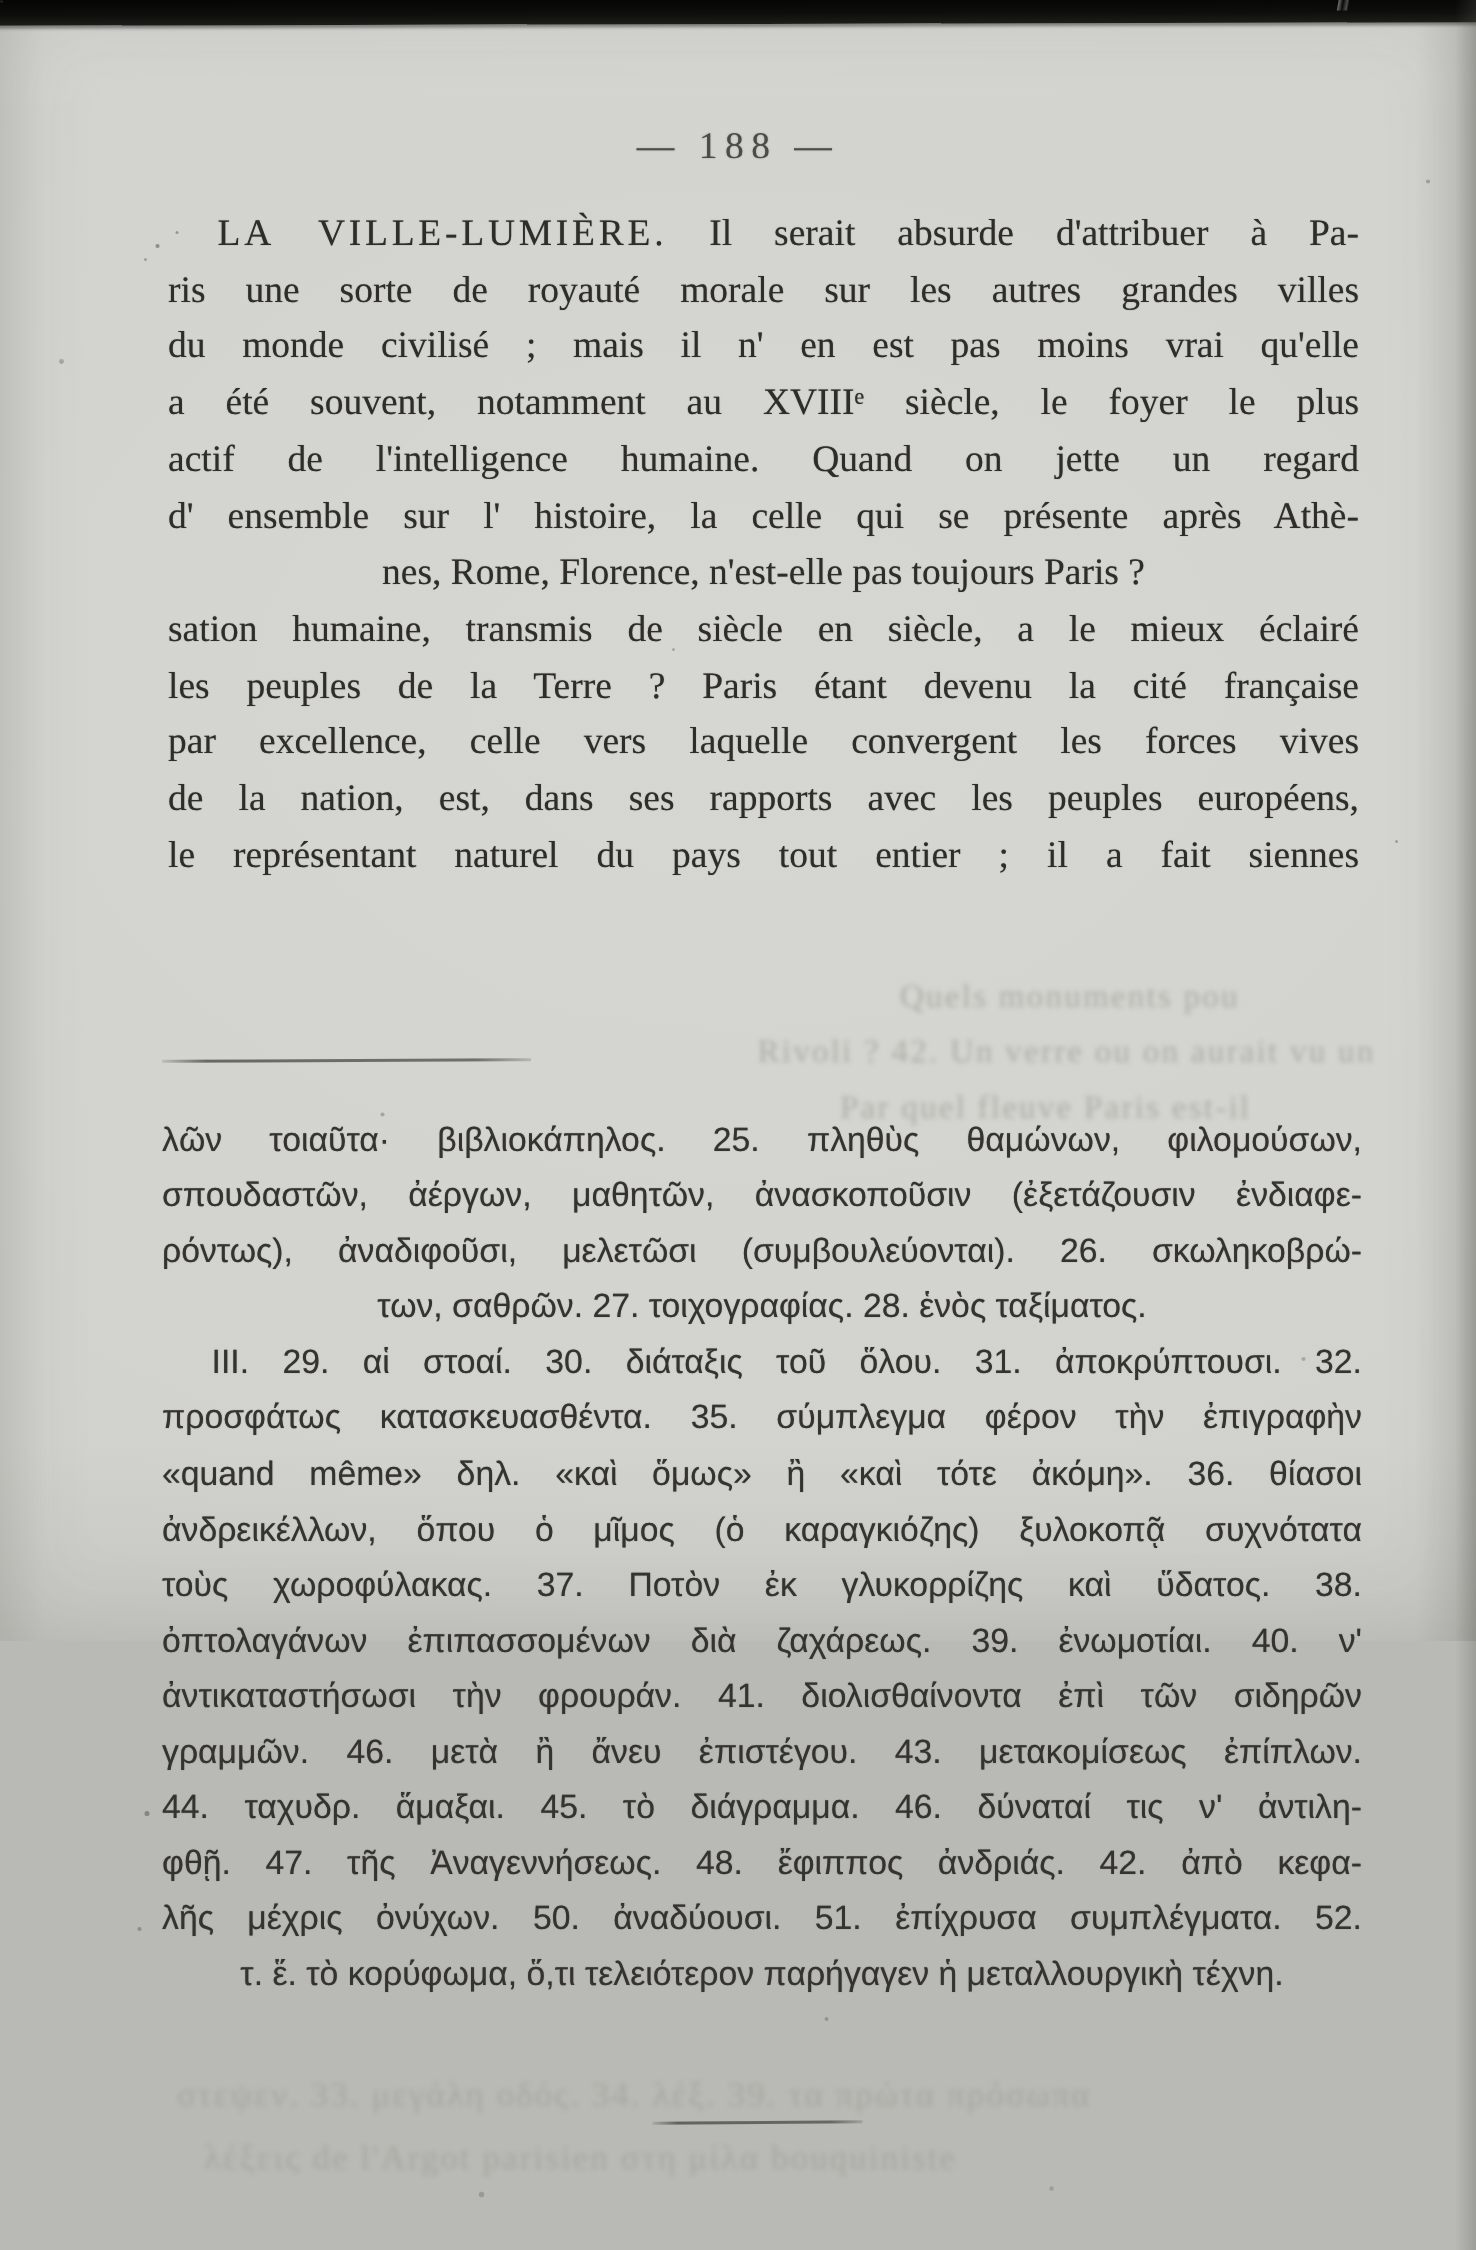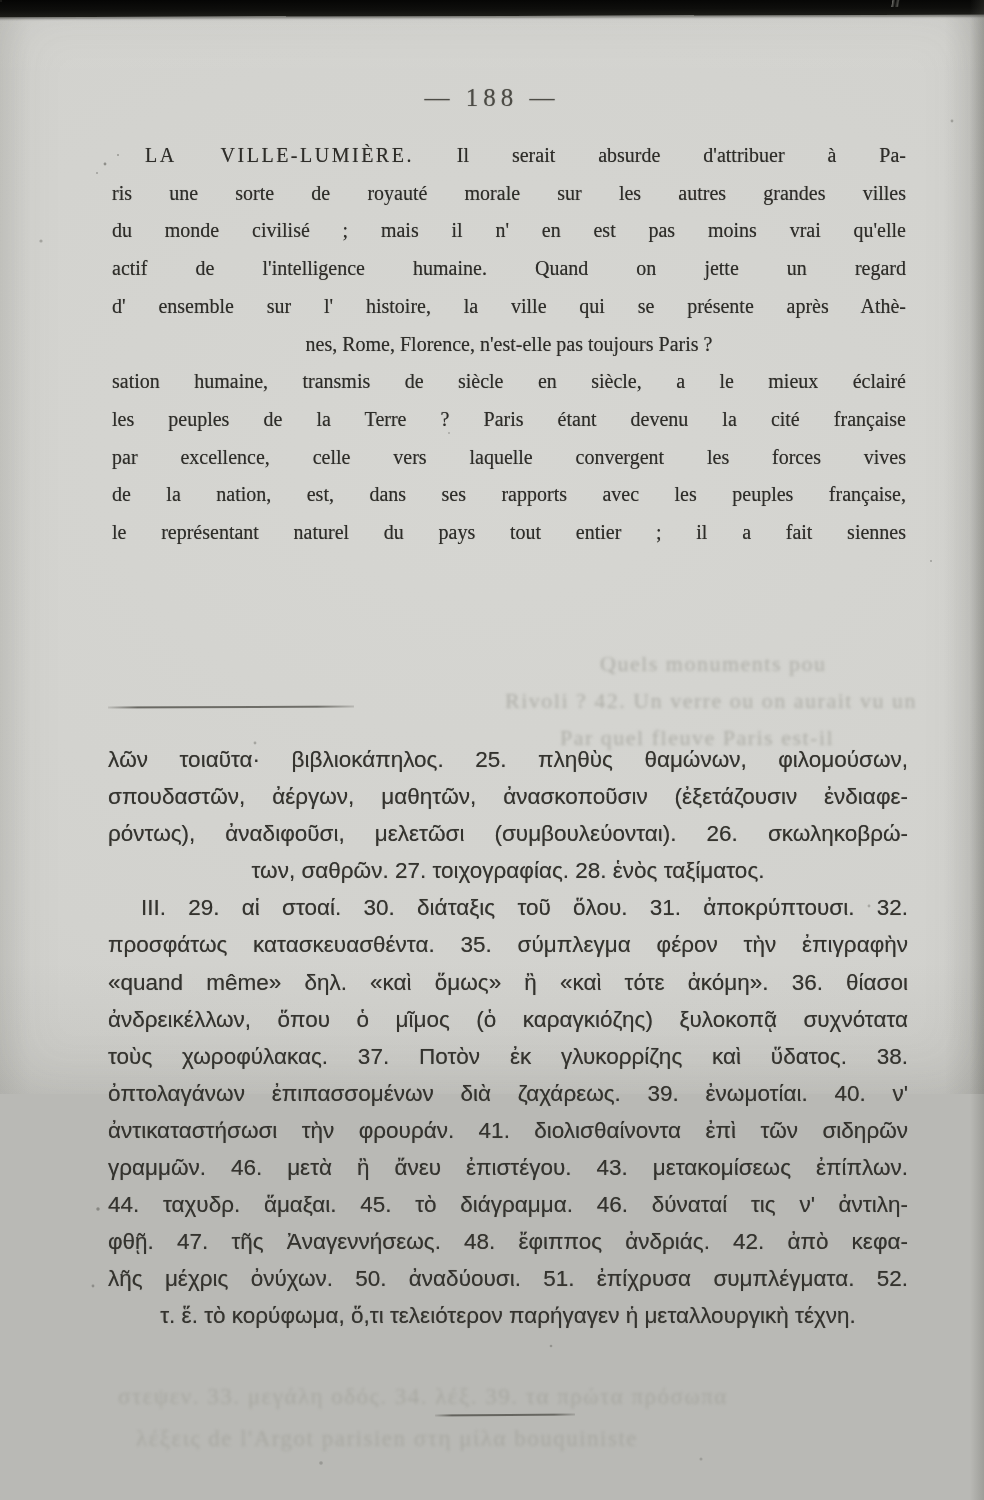--- a/index.html
+++ b/index.html
@@ -40,21 +40,21 @@
   .text-block .line {
     text-align: justify;
     text-align-last: justify;
     white-space: nowrap;
     text-shadow: 0 0 0.7px rgba(46,45,41,0.55);
   }
   .text-block .line.no-j { text-align: center; text-align-last: auto; }
   .text-block .line.indent { padding-left: 33px; }
   .french-block {
     left: 112px; top: 137px; width: 794px;
-    font-size: 20px; line-height: 37.7px;
+    font-size: 25px; line-height: 37.7px;
   }
   .french-block .lead { letter-spacing: 2.5px; }
   .greek-block {
     left: 108px; top: 741px; width: 800px;
     font-family: Liberation Sans, sans-serif;
     font-size: 22.5px; line-height: 37.1px;
     color: #34332e;
   }
   .rule {
     position: absolute; height: 2px;
@@ -106,27 +106,28 @@
   <div class="top-bar">
     <span class="scratch"></span>
   </div>
 
   <div class="page-number">— 188 —</div>
 
   <div class="text-block french-block">
     <div class="line indent"><span class="lead">LA VILLE-LUMIÈRE.</span> <span>Il serait absurde d'attribuer à Pa-</span></div>
     <div class="line">ris une sorte de royauté morale sur les autres grandes villes</div>
     <div class="line">du monde civilisé ; mais il n' en est pas moins vrai qu'elle</div>
+    <div class="line">a été souvent, notamment au XVIIIᵉ siècle, le foyer le plus</div>
     <div class="line">actif de l'intelligence humaine. Quand on jette un regard</div>
-    <div class="line">d' ensemble sur l' histoire, la ville qui se présente après Athè-</div>
+    <div class="line">d' ensemble sur l' histoire, la celle qui se présente après Athè-</div>
     <div class="line no-j">nes, Rome, Florence, n'est-elle pas toujours Paris ?</div>
     <div class="line">sation humaine, transmis de siècle en siècle, a le mieux éclairé</div>
     <div class="line">les peuples de la Terre ? Paris étant devenu la cité française</div>
     <div class="line">par excellence, celle vers laquelle convergent les forces vives</div>
-    <div class="line">de la nation, est, dans ses rapports avec les peuples française,</div>
+    <div class="line">de la nation, est, dans ses rapports avec les peuples européens,</div>
     <div class="line">le représentant naturel du pays tout entier ; il a fait siennes</div>
   </div>
 
   <div class="rule rule-1"></div>
 
   <div class="ghost ghost-right">
     <div class="g-line g1">Quels monuments pou</div>
     <div class="g-line g2">Rivoli ? 42. Un verre ou on aurait vu un</div>
     <div class="g-line g3">Par quel fleuve Paris est-il</div>
   </div>

